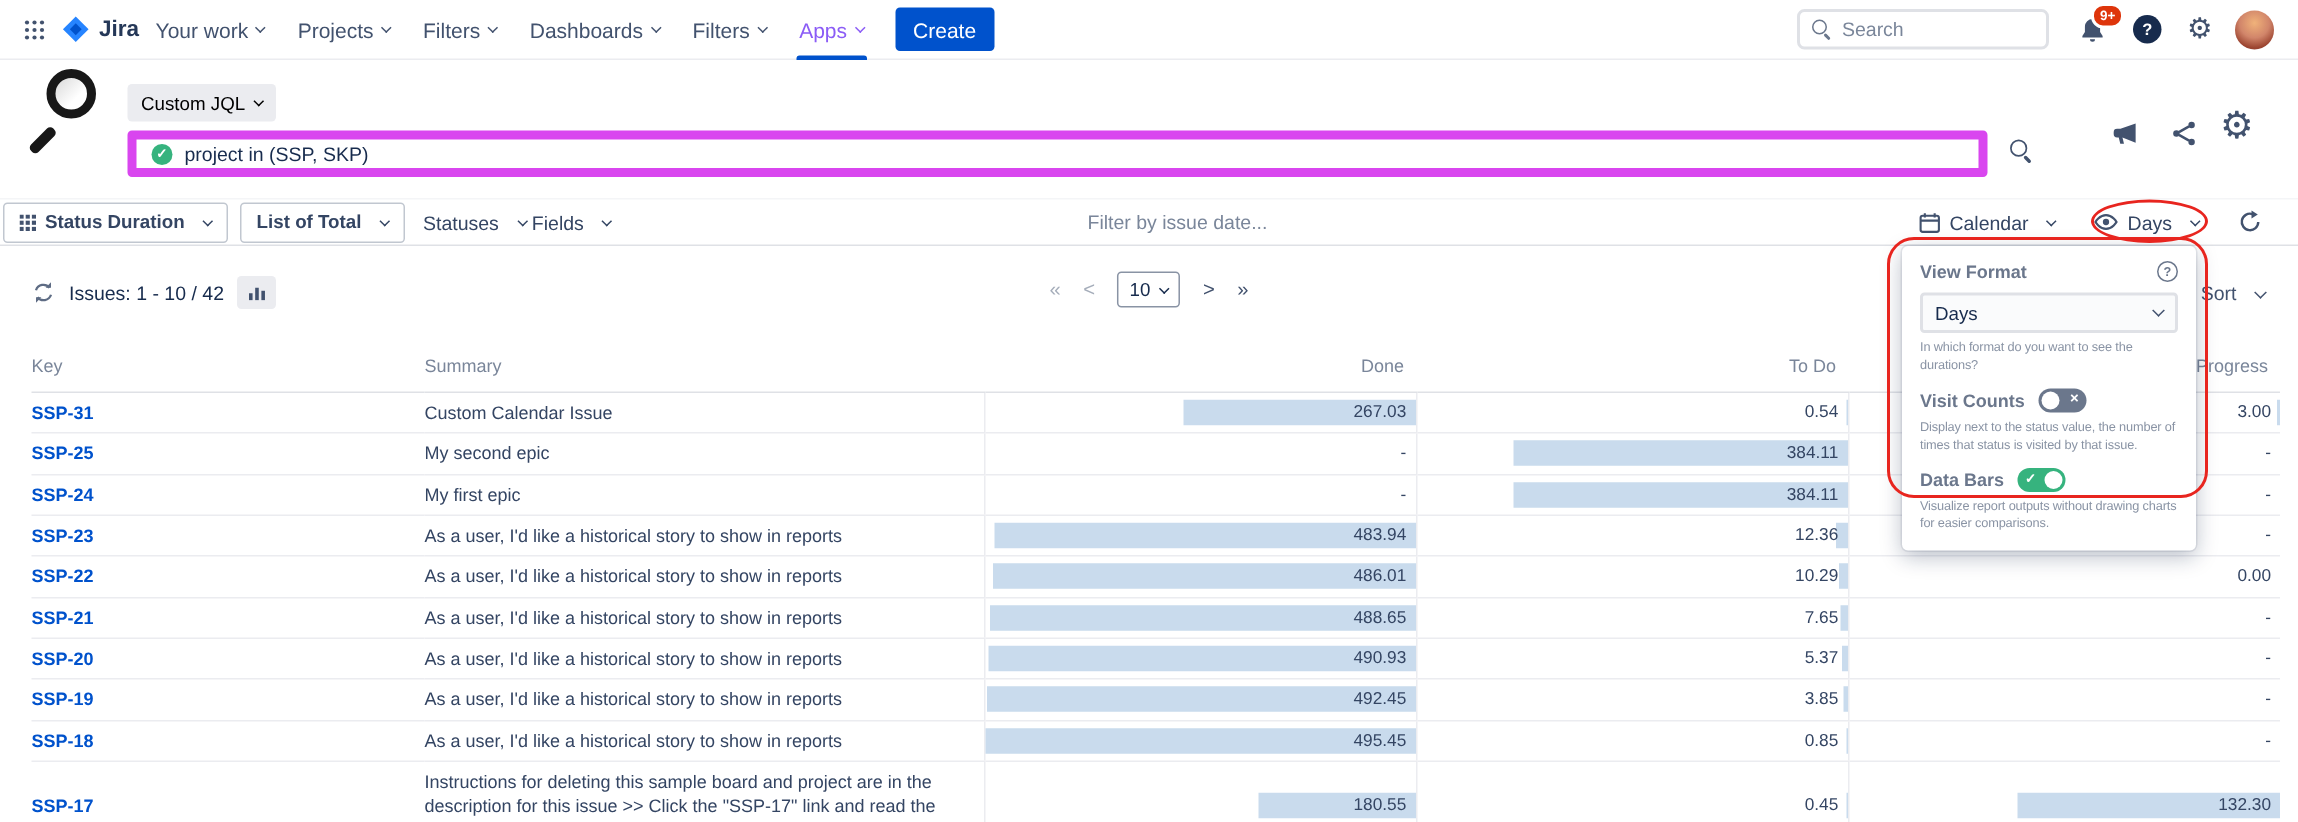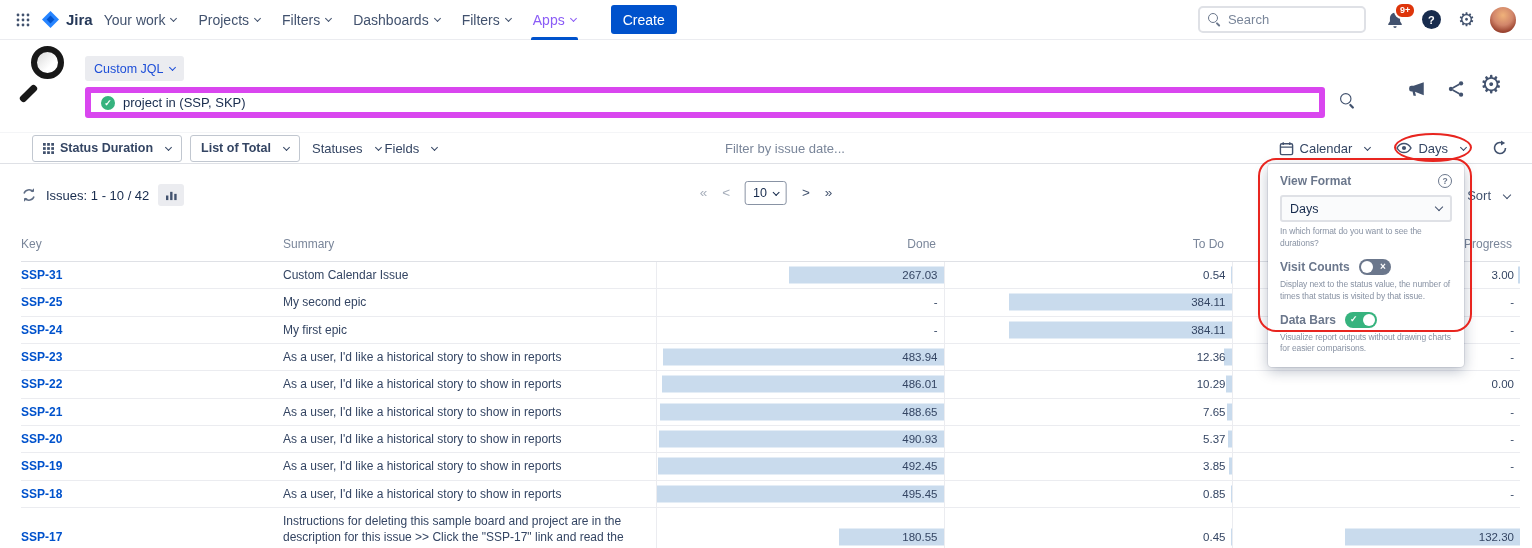--- a/index.html
+++ b/index.html
@@ -12,21 +12,21 @@
   
   .topnav{height:40px;display:flex;align-items:center;padding:0 16px 0 12px;border-bottom:1px solid #EBECF0;background:#fff;}
   .appswitcher{display:inline-flex;padding:4px;margin-right:6px;cursor:pointer;}
   .brand{display:inline-flex;align-items:center;gap:5px;cursor:pointer;}
   .brand-text{font-size:15px;font-weight:700;color:#253858;}
   .primary-nav{display:flex;height:40px;align-items:stretch;}
   .nav-item{display:inline-flex;align-items:center;padding:0 11px;font-size:14px;color:#42526E;cursor:pointer;position:relative;white-space:nowrap;}
   .nav-item .chev{width:5px;height:5px;margin-left:6px;}
   .nav-item.active{color:#8b5cf6;}
   .nav-item.active::after{content:'';position:absolute;left:9px;right:9px;bottom:0;height:3px;background:#0052CC;border-radius:2px 2px 0 0;}
-  .create-btn{margin-left:24px;height:29px;padding:0 12px;background:#0052CC;color:#fff;border:none;border-radius:3px;
+  .create-btn{margin-left:10px;height:29px;padding:0 12px;background:#0052CC;color:#fff;border:none;border-radius:3px;
     font-size:14px;font-weight:500;font-family:inherit;cursor:pointer;}
   .flex-spacer{flex:1;}
   .search-box{display:flex;align-items:center;gap:7px;width:168px;height:27px;border:2px solid #DFE1E6;border-radius:5px;
     padding:0 8px;color:#6B778C;margin-right:20px;background:#fff;}
   .search-box input{border:none;outline:none;width:100%;font-size:13px;font-family:inherit;color:#172B4D;background:transparent;}
   input::placeholder{color:#7A869A;}
   .mag{display:inline-block;position:relative;width:13px;height:13px;flex:none;}
   .mag::before{content:'';position:absolute;left:0;top:0;width:8px;height:8px;border:1.6px solid currentColor;border-radius:50%;}
   .mag::after{content:'';position:absolute;left:8.6px;top:8.6px;width:4.5px;height:1.8px;background:currentColor;border-radius:1px;
     transform:rotate(45deg);transform-origin:0 0;}
@@ -40,39 +40,39 @@
   .avatar{width:26px;height:26px;border-radius:50%;display:inline-block;flex:none;cursor:pointer;
     background:radial-gradient(circle at 50% 32%,#f0b27a 0%,#d1856a 45%,#9c4531 75%,#7c352b 100%);}
 
   
   .query-area{position:relative;height:92px;background:#fff;}
   .big-mag{position:absolute;left:16px;top:4px;width:62px;height:66px;}
   .big-mag .lens{position:absolute;left:15px;top:2px;width:33px;height:33px;border:6.5px solid #181818;border-radius:50%;
     background:linear-gradient(135deg,#d9d9d9 0%,#fff 65%);}
   .big-mag .handle{position:absolute;left:2px;top:46px;width:21px;height:7px;border-radius:3px;background:#181818;transform:rotate(-45deg);}
   .jql-mode{position:absolute;left:85px;top:16px;height:25px;padding:0 9px;background:#EBECF0;border:none;border-radius:3px;
-    font-size:12.5px;color:#1d4ed8;display:inline-flex;align-items:center;cursor:pointer;font-family:inherit;}
+    font-size:12.5px;color:#000000;display:inline-flex;align-items:center;cursor:pointer;font-family:inherit;}
   .jql-mode .chev{width:5px;height:5px;}
   .jql-field{position:absolute;left:85px;top:47px;width:1240px;height:31px;border:6px solid #d946ef;border-radius:3px;
     display:flex;align-items:center;padding:0 10px;gap:8px;background:#fff;}
   .check-circle{width:14px;height:14px;border-radius:50%;background:#36B37E;position:relative;flex:none;}
   .check-circle::after{content:'\2713';position:absolute;left:50%;top:50%;transform:translate(-50%,-54%);font-size:9px;font-weight:700;color:#fff;}
   .jql-input{flex:1;border:none;outline:none;font-size:13px;color:#172B4D;font-family:inherit;}
   .run-search{position:absolute;left:1341px;top:54px;color:#42526E;cursor:pointer;transform:scale(1.15);}
   .q-icon{position:absolute;cursor:pointer;display:inline-flex;}
   .q-megaphone{left:1408px;top:40px;}
   .q-share{left:1447px;top:40px;}
   .q-gear{left:1480px;top:32px;font-size:25px;margin:0;}
 
   
   .toolbar{position:relative;height:32px;border-top:1px solid #F4F5F7;border-bottom:1px solid #DFE1E6;
     display:flex;align-items:center;background:#fff;}
   .tb-btn{display:inline-flex;align-items:center;gap:6px;height:27px;padding:0 10px;background:#fff;border:1px solid #C1C7D0;
     border-radius:3px;font-size:12.5px;font-weight:700;color:#344563;margin-right:8px;cursor:pointer;font-family:inherit;}
-  .tb-btn:first-of-type{margin-left:32px;}
+  .tb-btn:first-of-type{margin-left:2px;}
   .tb-btn .chev,.tb-link .chev{width:5px;height:5px;}
   .tb-link{display:inline-flex;align-items:center;gap:6px;font-size:13px;color:#344563;margin-left:4px;cursor:pointer;white-space:nowrap;}
   .date-filter{position:absolute;left:725px;top:50%;transform:translateY(-50%);width:280px;border:none;outline:none;
     font-size:13px;font-family:inherit;background:transparent;}
   .tb-right{position:absolute;right:24px;top:0;height:100%;display:flex;align-items:center;gap:26px;}
   .tb-right .tb-link{margin-left:0;}
   .icon-export{display:inline-flex;cursor:pointer;}
 
   
   .results-bar{position:relative;height:64px;background:#fff;}

